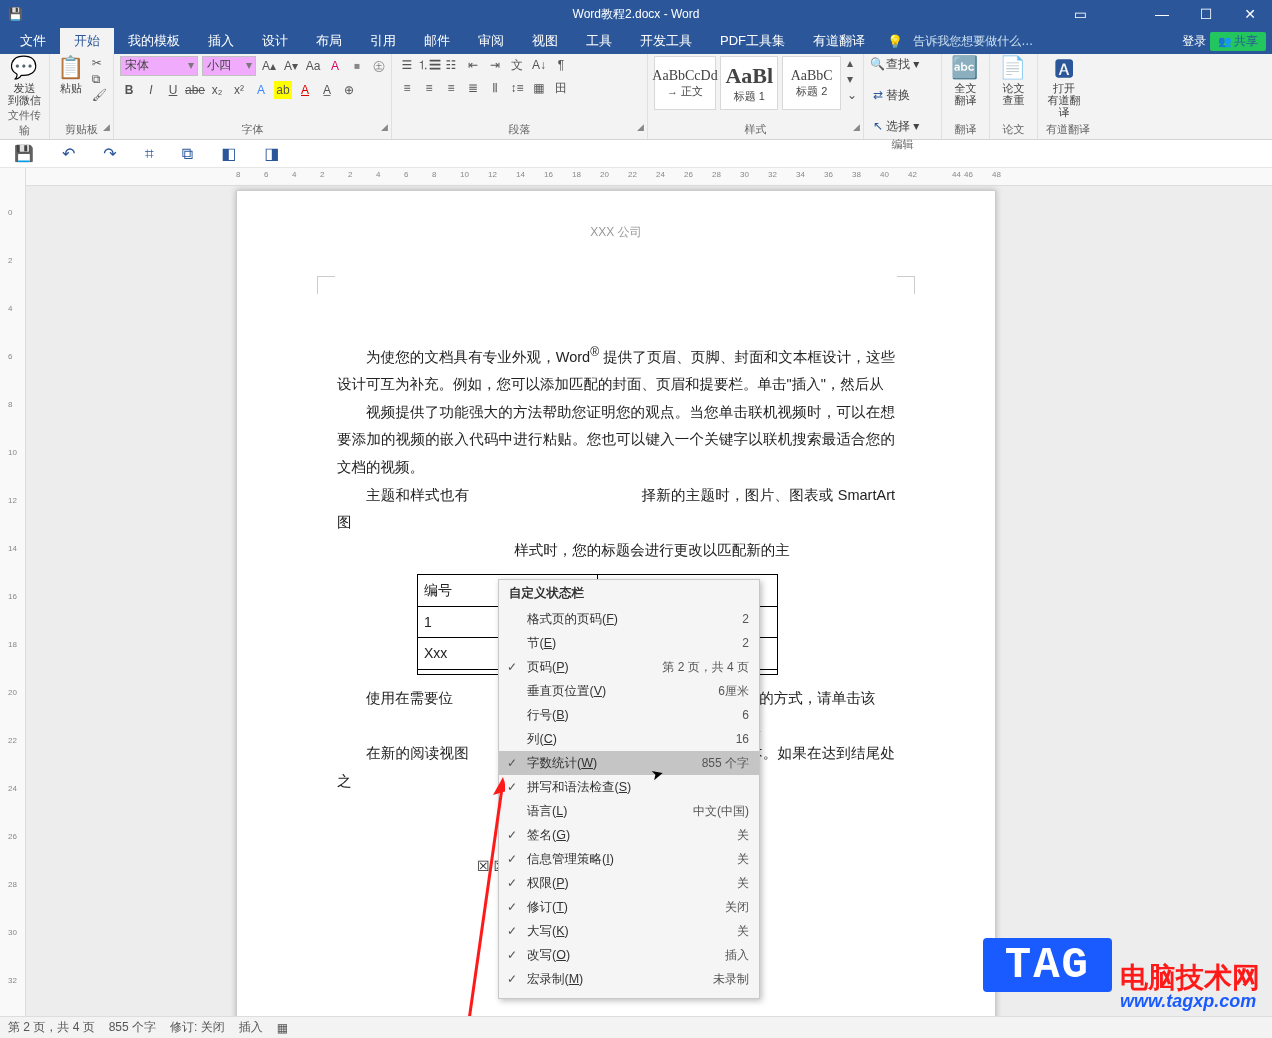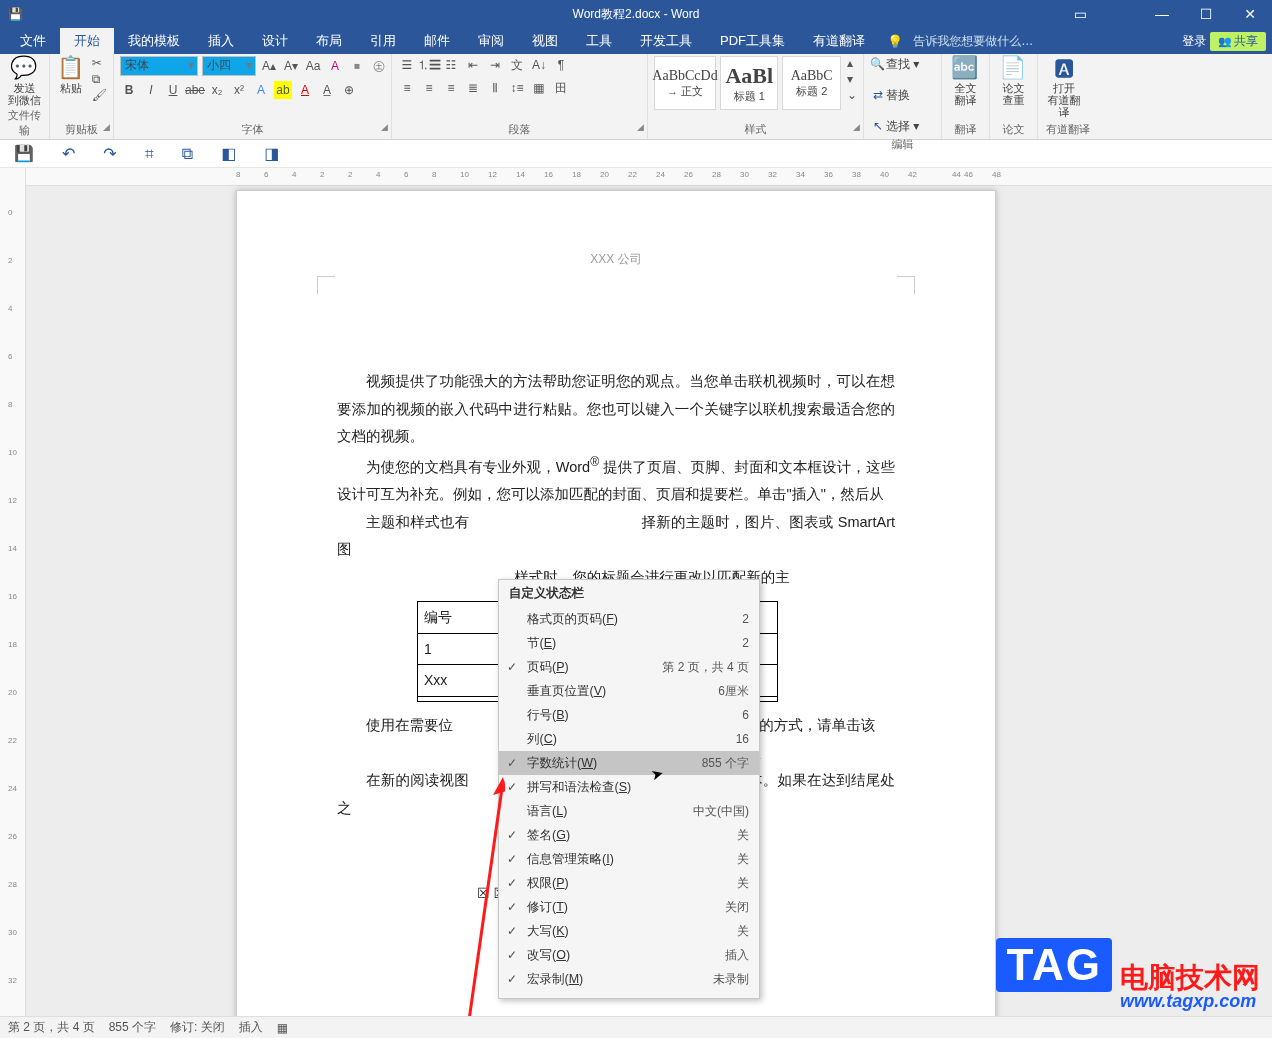--- a/index.html
+++ b/index.html
@@ -14,55 +14,55 @@
 .ribbon-opts { position: absolute; right: 180px; top: 4px; }
 .ribbon-opts span { font-size: 14px; color: #fff; display: inline-block; padding: 2px 5px; }
 
 
 .tab-row { height: 26px; background: #2b579a; display: flex; align-items: center; padding: 0 0 0 6px; color: #fff; font-size: 13px; }
 .tab-row .tab { padding: 4px 14px; cursor: default; }
 .tab-row .tab.active { background: #f3f3f3; color: #2b579a; }
 .tab-row .spacer { flex: 1; }
 .tab-row .tell-me { color: #cde0f0; font-size: 12px; padding-left: 10px; }
 .tab-row .login { color: #fff; font-size: 12px; margin-right: 4px; }
-.tab-row .share { background: #bef264; color: #2b579a; border-radius: 2px; padding: 1px 8px; font-size: 12px; margin-right: 6px; }
+.tab-row .share { background: #22c55e; color: #2b579a; border-radius: 2px; padding: 1px 8px; font-size: 12px; margin-right: 6px; }
 .tab-row .share:before { content: "👥"; font-size: 11px; margin-right: 2px; }
 
 
 .ribbon { height: 86px; background: #f3f3f3; border-bottom: 1px solid #d4d4d4; display: flex; font-size: 12px; color: #444; }
 .rgroup { border-right: 1px solid #e0e0e0; padding: 2px 6px 0 6px; display: flex; flex-direction: column; }
 .rgroup .body { flex: 1; display: flex; align-items: flex-start; gap: 4px; }
 .rgroup .label { text-align: center; font-size: 11px; color: #666; padding: 2px 0; position: relative; }
 .rgroup .label .launcher { position: absolute; right: -3px; top: 2px; font-size: 9px; color: #888; }
 .big-btn { display: flex; flex-direction: column; align-items: center; justify-content: center; gap: 2px; width: 40px; font-size: 11px; text-align:center; line-height: 1.1; }
 .big-btn .glyph { font-size: 22px; color: #2b579a; }
 .mini-stack { display: flex; flex-direction: column; gap: 2px; justify-content: center; margin-left: 2px; }
 .mini-stack span { font-size: 12px; color: #555; }
 .font-row { display:flex; gap:4px; align-items:center; }
-.combo { border: 1px solid #c0c0c0; background:#0ea5e9; height:20px; font-size:12px; padding: 0 18px 0 4px; position:relative; }
+.combo { border: 1px solid #c0c0c0; background:#f0abfc; height:20px; font-size:12px; padding: 0 18px 0 4px; position:relative; }
 .combo:after { content:"▾"; position:absolute; right:3px; top:1px; color:#777; }
 .tiny { width: 18px; height:18px; display:inline-flex;align-items:center;justify-content:center;font-size:12px;color:#555; }
 .style-box { border: 1px solid #d8d8d8; background:#fff; width: 62px; height: 54px; display:flex;flex-direction:column;align-items:center;justify-content:center;font-size:11px;color:#444; }
 .style-box .preview { font-size: 14px; font-family: "Times New Roman",serif; }
 .style-box.big .preview { font-size: 22px; font-weight:bold; }
 .edit-stack { display:flex; flex-direction:column; gap:14px; font-size:12px; color:#444; }
 .edit-stack div span:first-child { width: 16px; display:inline-block; text-align:center; color:#2b579a; }
 
 
 .qat2 { height: 28px; background:#fff; border-bottom:1px solid #e6e6e6; display:flex; align-items:center; gap: 28px; padding-left: 14px; color:#2b579a; font-size:16px; }
 
 
 .doc-area { position: relative; height: 848px; background: #ededed; display:flex; }
 .vruler { width: 26px; background:#f9f9f9; border-right:1px solid #ddd; font-size:8px;color:#888; position:relative; }
 .hruler { height: 18px; background:#f9f9f9; border-bottom:1px solid #ddd; font-size:8px;color:#888; position:relative; }
 .hruler .tick { position:absolute; top:2px; }
 .vruler .tick { position:absolute; left:8px; }
 .page-wrap { flex:1; overflow:hidden; position:relative; }
 .page { position:absolute; left: 210px; top: 22px; width: 760px; height: 1000px; background:#fff; border:1px solid #ccc; box-shadow: 0 0 6px rgba(0,0,0,0.25); }
-.page .header-txt { text-align:center; font-size:12px; color:#999; padding-top:60px; }
+.page .header-txt { text-align:center; font-size:12px; color:#999; padding-top:33px; }
 .page .corner { position:absolute;width:18px;height:18px;background:transparent; }
 .page .corner.tl { left:80px; top:85px; border-left:1px solid #ccc; border-top:1px solid #ccc; }
 .page .corner.tr { right:80px; top:85px; border-right:1px solid #ccc; border-top:1px solid #ccc; }
 .page .content { padding: 100px 100px 0 100px; font-size: 14.5px; line-height: 1.9; color:#222; font-family:"Microsoft YaHei","宋体",serif; text-align:justify; }
 .page .content p { text-indent: 2em; }
 .checks { padding-left: 140px; margin-top: 30px; font-size:14px; }
 .page table { border-collapse: collapse; margin: 10px 0 10px 80px; }
 .page table td { border: 1px solid #000; padding: 2px 6px; font-size: 14px; width: 180px; }
 
 
@@ -74,21 +74,21 @@
 .ctx-menu .item.hover { background: #c5c5c5; }
 .ctx-menu .item .ul { text-decoration: underline; }
 .cursor-arrow { position:absolute; left:625px; top:597px; font-size: 15px; color:#000; pointer-events:none; transform: rotate(-15deg); }
 .red-arrow { position:absolute; left:415px; top:609px; width: 64px; height: 370px; pointer-events:none; }
 
 
 .status-bar { position:absolute; bottom:0; left:0; right:0; height:22px; background:#f3f3f3;border-top:1px solid #ddd; font-size:12px; color:#555; display:flex;align-items:center; padding: 0 8px; gap:14px; }
 
 
 .tag-box { position:absolute; right: 12px; bottom: 28px; display:flex; align-items:center; gap: 8px; }
-.tag-box .badge { background:#1a5bff; color:#fff; font-weight:900; font-family: Liberation Sans, sans-serif; font-size: 44px; letter-spacing: 2px; padding: 2px 10px; border-radius: 4px; }
+.tag-box .badge { background:#1a5bff; color:#fff; font-weight:900; font-family: Liberation Mono, monospace; font-size: 44px; letter-spacing: 2px; padding: 2px 22px; border-radius: 4px; }
 .tag-box .txts { display:flex;flex-direction:column;line-height:1.0; }
 .tag-box .t1 { color:#ff1a1a; font-weight:bold; font-size: 28px; font-family: "SimHei","Microsoft YaHei"; margin-top: 44px; }
 .tag-box .t2 { color:#1a5bff; font-size: 18px; font-style: italic; font-weight:bold; }
 
 .left-marker { position:absolute; left:2px; top: 183px; width: 18px; height: 14px; background:#fff; border:1px solid #bbb;font-size:9px;text-align:center;color:#666;line-height:12px; }
 </style>
 </head>
 <body>
 
 <div class="title-bar">
@@ -353,22 +353,22 @@
         <span class="tick" style="left: 882px;">42</span>
         <span class="tick" style="left: 910px; margin-left: 16px;">44</span>
         <span class="tick" style="left: 938px;">46</span>
         <span class="tick" style="left: 966px;">48</span>
       </div>
     <div class="page">
       <div class="header-txt">XXX 公司</div>
       <div class="corner tl"></div>
       <div class="corner tr"></div>
       <div class="content">
+        <p><span>为使您的文档具有专业外观，Word</span><sup>®</sup><span> 提供了页眉、页脚、封面和文本框设计，这些设计可互为补充。例如，您可以添加匹配的封面、页眉和提要栏。单击"插入"，然后从</span></p>
         <p>视频提供了功能强大的方法帮助您证明您的观点。当您单击联机视频时，可以在想要添加的视频的嵌入代码中进行粘贴。您也可以键入一个关键字以联机搜索最适合您的文档的视频。</p>
-        <p><span>为使您的文档具有专业外观，Word</span><sup>®</sup><span> 提供了页眉、页脚、封面和文本框设计，这些设计可互为补充。例如，您可以添加匹配的封面、页眉和提要栏。单击"插入"，然后从</span></p>
         <p><span>主题和样式也有</span>&nbsp;&nbsp;&nbsp;&nbsp;&nbsp;&nbsp;&nbsp;&nbsp;&nbsp;&nbsp;&nbsp;&nbsp;&nbsp;&nbsp;&nbsp;&nbsp;&nbsp;&nbsp;&nbsp;&nbsp;&nbsp;&nbsp;&nbsp;&nbsp;&nbsp;&nbsp;&nbsp;&nbsp;&nbsp;&nbsp;&nbsp;&nbsp;&nbsp;&nbsp;&nbsp;&nbsp;&nbsp;&nbsp;&nbsp;&nbsp;<span>择新的主题时，图片、图表或 SmartArt 图</span><br>&nbsp;&nbsp;&nbsp;&nbsp;&nbsp;&nbsp;&nbsp;&nbsp;&nbsp;&nbsp;&nbsp;&nbsp;&nbsp;&nbsp;&nbsp;&nbsp;&nbsp;&nbsp;&nbsp;&nbsp;&nbsp;&nbsp;&nbsp;&nbsp;&nbsp;&nbsp;&nbsp;&nbsp;&nbsp;&nbsp;&nbsp;&nbsp;&nbsp;&nbsp;&nbsp;&nbsp;&nbsp;&nbsp;&nbsp;&nbsp;&nbsp;&nbsp;&nbsp;&nbsp;<span>样式时，您的标题会进行更改以匹配新的主</span></p>
         <table>
           <tbody>
               <tr>
                 <td>编号</td>
                 <td></td>
               </tr>
           <tr>
                 <td>1</td>
                 <td></td>

